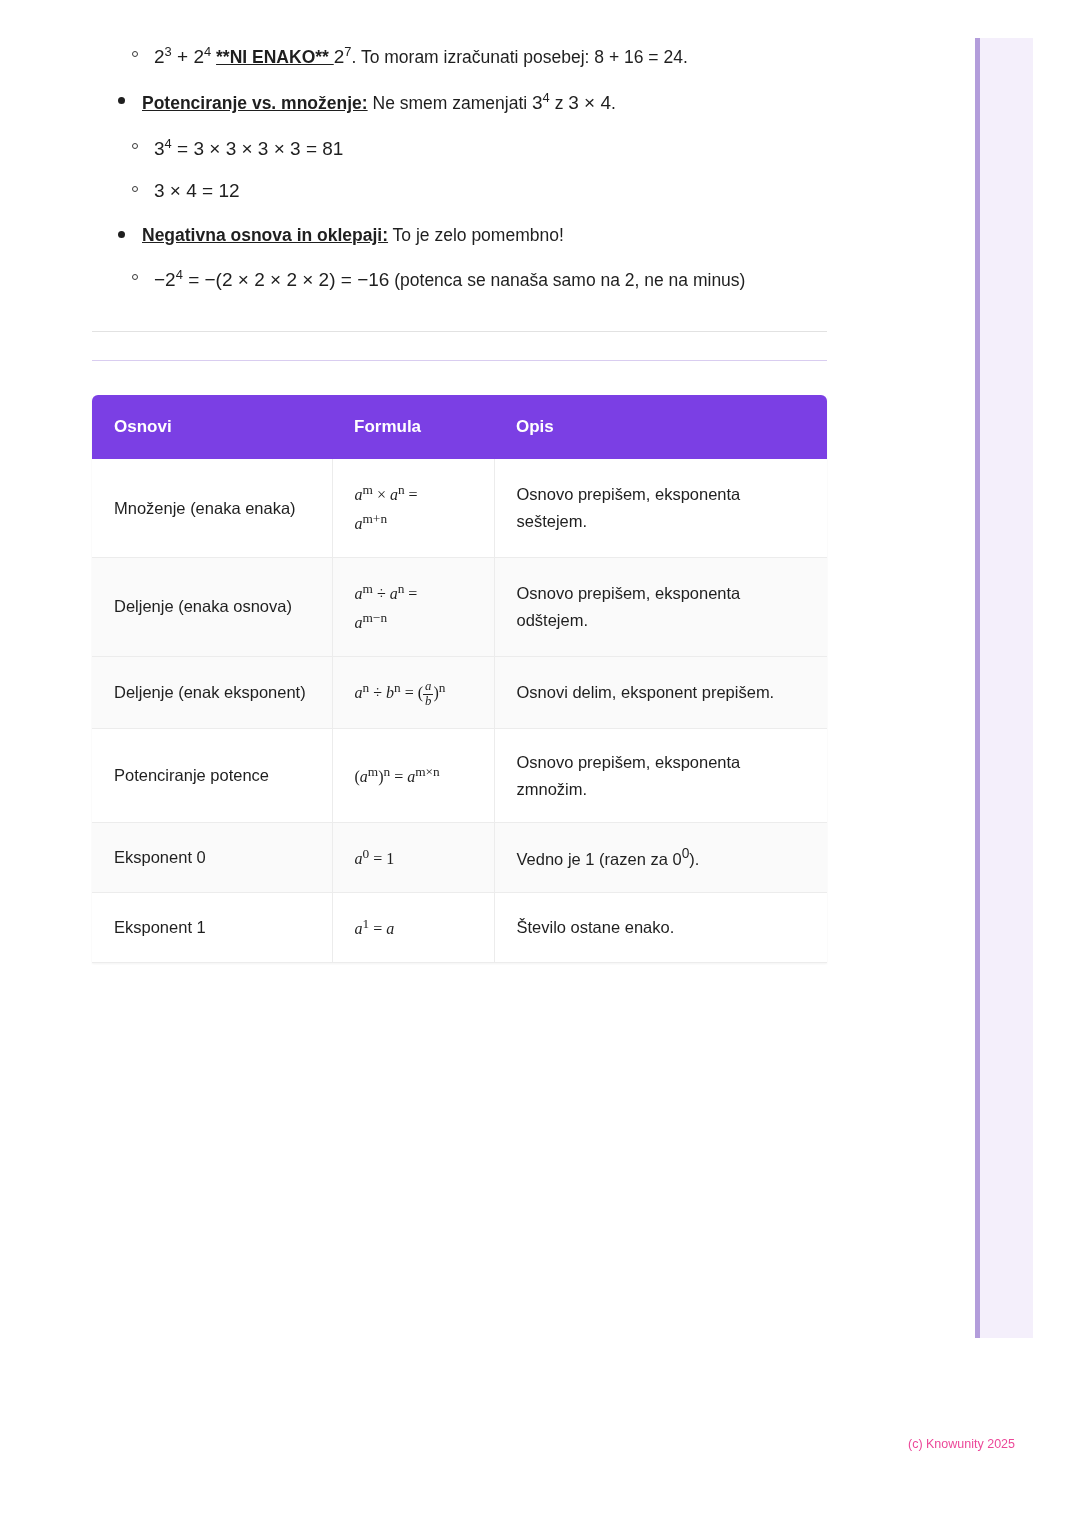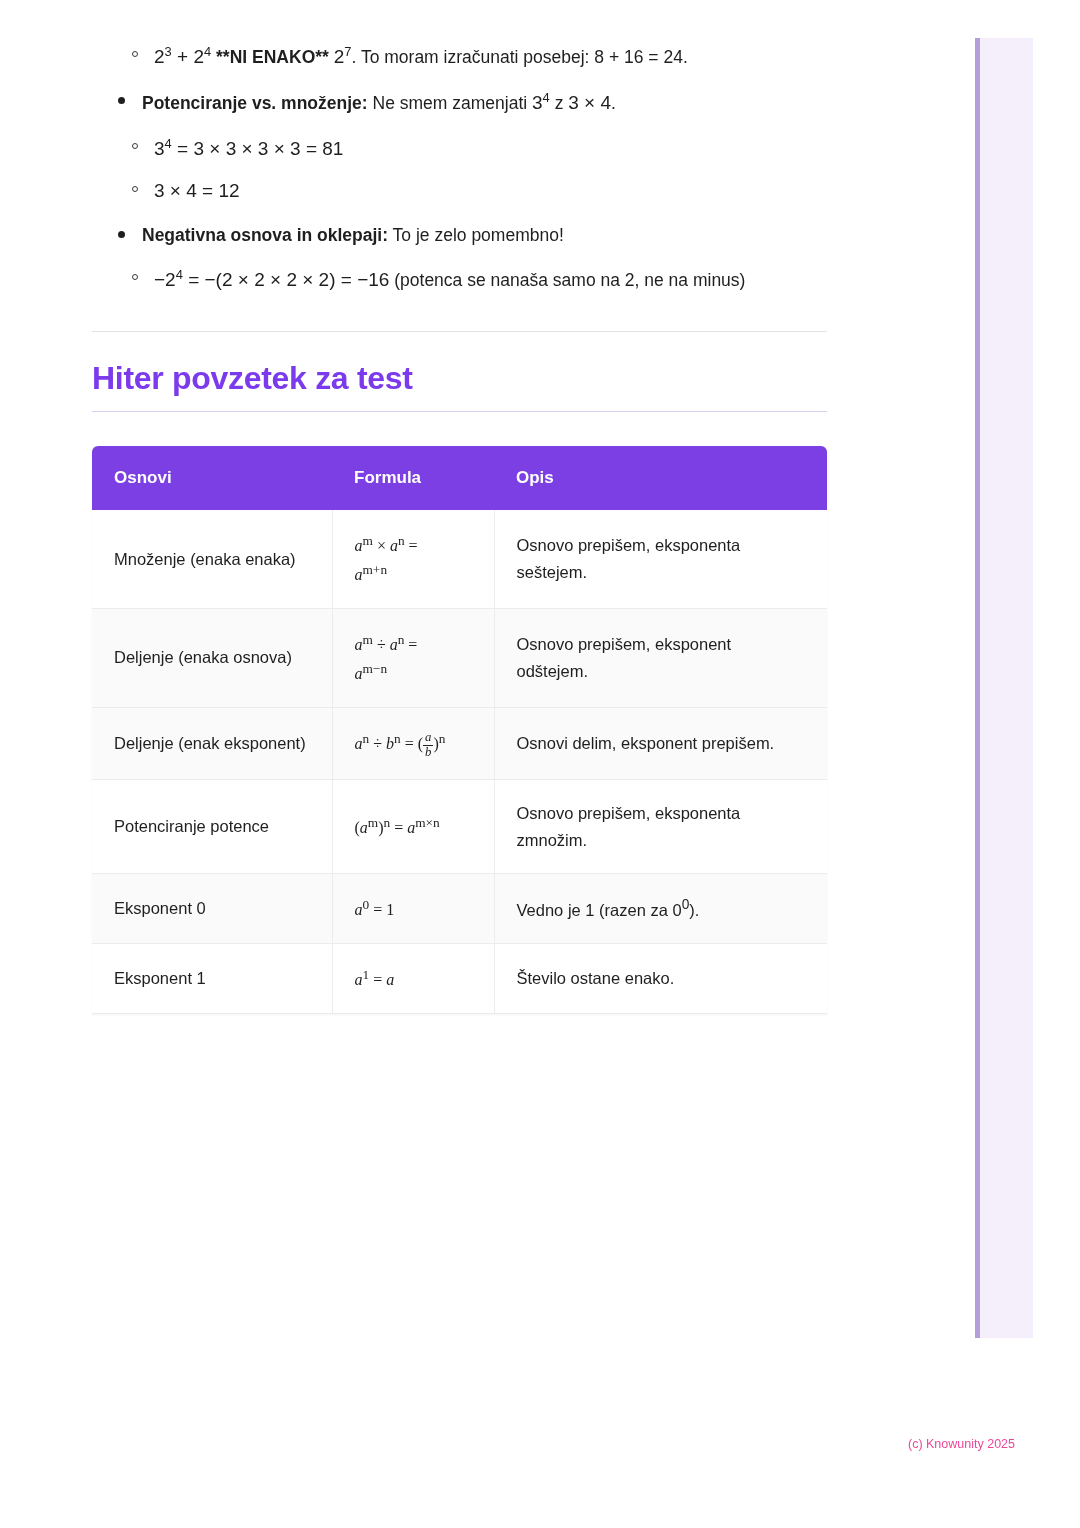--- a/index.html
+++ b/index.html
@@ -111,20 +111,21 @@
     display: block;
     border-bottom: 1px solid #1f1f1f;
     padding: 0 2px;
   }
   .frac .den {
     display: block;
     padding: 0 2px;
   }
   b, .bold {
     font-weight: bold;
+    text-decoration: underline;
   }
   .divider {
     border: none;
     border-top: 1px solid #e2e2e2;
     margin: 36px 0 28px 0;
   }
   h2.section-title {
     color: #7c3aed;
     font-size: 32px;
     font-weight: bold;
@@ -235,21 +236,20 @@
       <li class="level2">
         <span class="circ"></span>
         <span class="inner">
           <span class="math">−2<sup>4</sup> = −(2 × 2 × 2 × 2) = −16</span> (potenca se nanaša samo na 2, ne na minus)
         </span>
       </li>
     </ul>
 
     <hr class="divider">
 
-    <h2 class="section-title">Hiter povzetek za test</h2>
     <hr class="title-underline">
 
     <table class="summary">
       <colgroup>
         <col class="col-1">
           <col class="col-2">
           <col class="col-3">
       </colgroup>
       <thead>
         <tr>
@@ -260,21 +260,21 @@
       </thead>
       <tbody>
         <tr>
           <td>Množenje (enaka enaka)</td>
           <td class="formula"><i>a</i><sup>m</sup> × <i>a</i><sup>n</sup> =<br><i>a</i><sup>m+n</sup></td>
           <td>Osnovo prepišem, eksponenta seštejem.</td>
         </tr>
         <tr class="alt">
           <td>Deljenje (enaka osnova)</td>
           <td class="formula"><i>a</i><sup>m</sup> ÷ <i>a</i><sup>n</sup> =<br><i>a</i><sup>m−n</sup></td>
-          <td>Osnovo prepišem, eksponent odštejem.</td>
+          <td>Osnovo prepišem, eksponenta odštejem.</td>
         </tr>
         <tr class="alt">
           <td>Deljenje (enak eksponent)</td>
           <td class="formula"><i>a</i><sup>n</sup> ÷ <i>b</i><sup>n</sup> = (<span class="frac"><span class="num"><i>a</i></span><span class="den"><i>b</i></span></span>)<sup>n</sup></td>
           <td>Osnovi delim, eksponent prepišem.</td>
         </tr>
         <tr>
           <td>Potenciranje potence</td>
           <td class="formula">(<i>a</i><sup>m</sup>)<sup>n</sup> = <i>a</i><sup>m×n</sup></td>
           <td>Osnovo prepišem, eksponenta zmnožim.</td>

